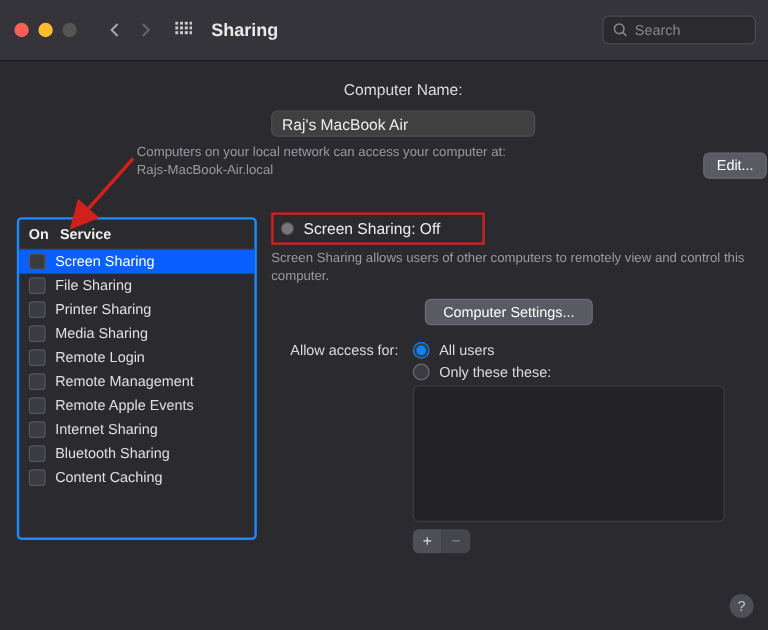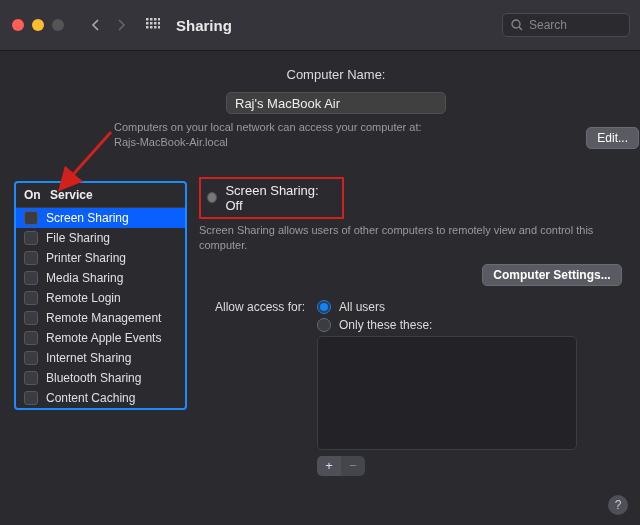--- a/index.html
+++ b/index.html
@@ -97,23 +97,24 @@
       cursor: default;
     }
     
     .main {
       display: flex;
       margin-top: 30px;
       gap: 12px;
       align-items: flex-start;
     }
     .sidebar {
-      width: 173px;
+      width: 200px;
       border: 2px solid #1a8cff;
       border-radius: 4px;
+      padding-bottom: 40px;
       background: #2a2a2f;
     }
     .sidebar-head {
       display: flex;
       font-size: 12px;
       font-weight: 600;
       color: #eee;
       border-bottom: 1px solid #3d3d44;
       padding: 5px 6px 5px 8px;
     }
@@ -132,31 +133,31 @@
       background: #3b3b42;
       border: 1px solid #55555c;
       flex-shrink: 0;
     }
     
     .detail { flex: 1; padding-right: 4px; position: relative; }
     .status-row {
       display: flex; align-items: center; gap: 8px;
       border: 2px solid #d0211c;
       padding: 4px 10px 4px 6px;
-      width: 145px;
+      width: 178px;
       margin-bottom: 4px;
       margin-top: -4px;
     }
     .status-dot {
       width: 11px; height: 11px; border-radius: 50%;
       background: #777; border: 1px solid #555;
     }
     .status-text { font-size: 13px; color: #eee; }
     .desc { font-size: 11px; color: #9a9aa0; line-height: 1.4; margin-top: 4px; max-width: 400px; }
-    .comp-settings { display: flex; justify-content: flex-end; margin: 10px 0 14px 0; font-weight: bold; }
+    .comp-settings { display: flex; justify-content: center; margin: 10px 0 14px 0; }
     .comp-settings .btn { width: 140px; }
     .access-block { display: flex; gap: 12px; }
     .access-label { margin-top: 0; font-size: 12px; color: #ddd; width: 106px; text-align: right; }
     .radios { flex: 1; }
     .radio-line { display: flex; align-items: center; gap: 8px; font-size: 12px; color: #ddd; margin-bottom: 4px; }
     .radio {
       width: 14px; height: 14px; border-radius: 50%;
       border: 1px solid #6a6a72; background: #3b3b42;
       display: flex; align-items: center; justify-content: center;
     }

